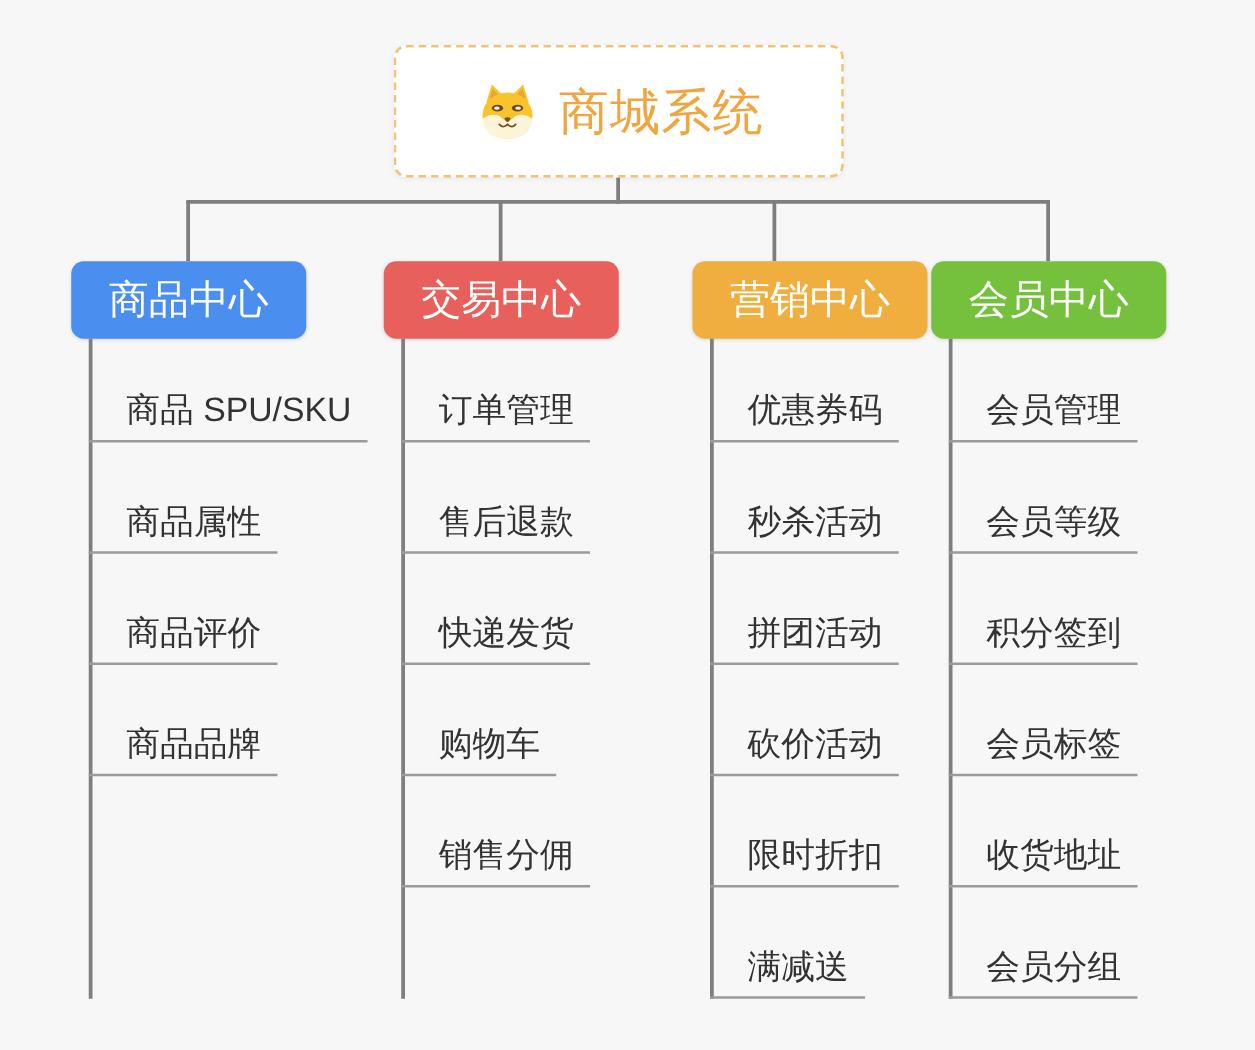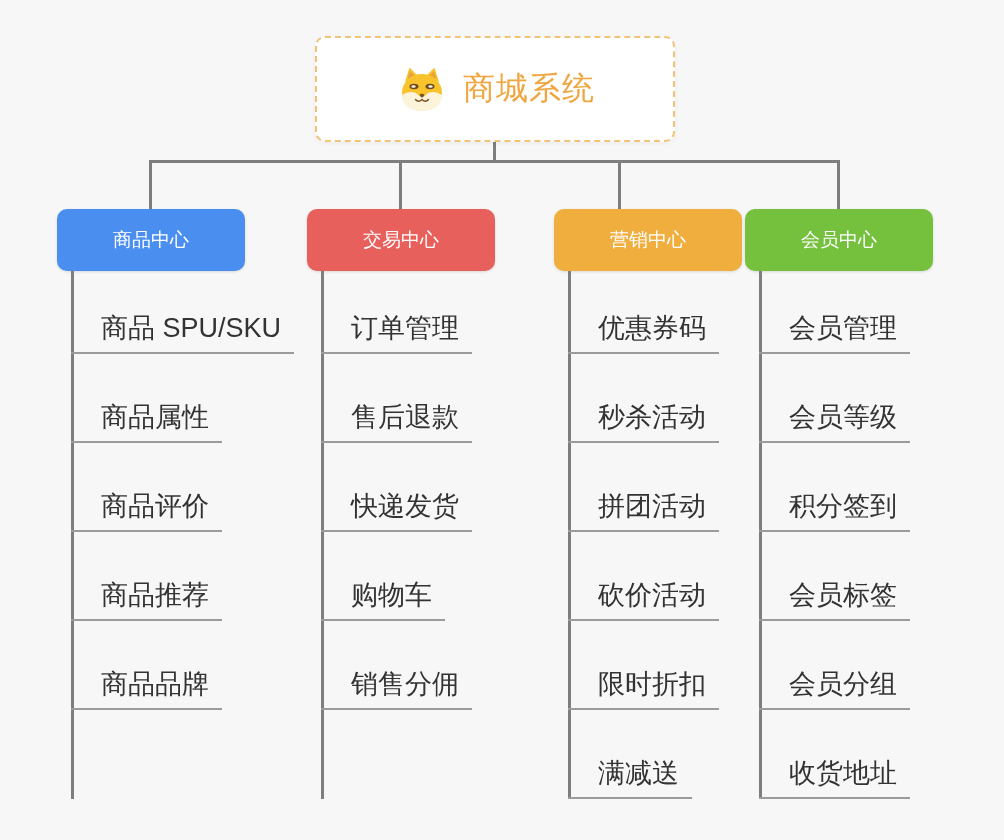--- a/index.html
+++ b/index.html
@@ -25,39 +25,39 @@
     position:absolute;left:315px;top:36px;width:360px;height:106px;
     background:#ffffff;
     border:2px dashed #f2c377;
     border-radius:10px;
     box-sizing:border-box;
     display:flex;align-items:center;justify-content:center;gap:14px;
     box-shadow:0 1px 4px rgba(0,0,0,.06);
     cursor:pointer;
   }
   .root-title{
-    font-size:32px;
+    font-size:40px;
     color:#efa640;
     letter-spacing:1px;
     white-space:nowrap;
   }
   .root-icon{width:54px;height:50px;flex:0 0 auto;}
   
   .branch{position:absolute;top:209px;width:188px;}
   .branch-header{
     position:relative;
     width:188px;height:62px;
     border-radius:10px;
     display:flex;align-items:center;justify-content:center;
     box-shadow:0 1px 3px rgba(0,0,0,.12);
     cursor:pointer;
   }
   .branch-label{
     color:#ffffff;
-    font-size:19px;
+    font-size:32px;
     white-space:nowrap;
   }
   .trunk{position:absolute;left:14px;top:62px;width:3px;height:528px;background:#7e7e7e;}
   .items{position:absolute;left:14px;top:56px;}
   .row{height:89px;display:flex;align-items:flex-end;}
   .leaf{
     display:inline-block;
     white-space:nowrap;
     font-size:27px;
     color:#333333;
@@ -111,23 +111,20 @@
 
 
   <div class="row">
     <span class="leaf">商品属性</span>
   </div>
 
   <div class="row">
     <span class="leaf">商品评价</span>
   </div>
 
-  <div class="row">
-    <span class="leaf">商品推荐</span>
-  </div>
 
   <div class="row">
     <span class="leaf">商品品牌</span>
   </div>
 </div>
   </div>
 <div class="line drop" style="left: 399px;"></div>
   <div class="branch" style="left: 307px; text-align: right;">
     <div class="branch-header" style="background: rgb(231, 96, 91);">
       <span class="branch-label">交易中心</span>
@@ -205,21 +202,21 @@
 
   <div class="row">
     <span class="leaf">积分签到</span>
   </div>
 
   <div class="row">
     <span class="leaf">会员标签</span>
   </div>
 
   <div class="row">
+    <span class="leaf">收货地址</span>
+  </div>
+
+  <div class="row">
     <span class="leaf">会员分组</span>
   </div>
-
-  <div class="row">
-    <span class="leaf">收货地址</span>
-  </div>
 </div>
   </div>
 </div>
 
 </body></html>

